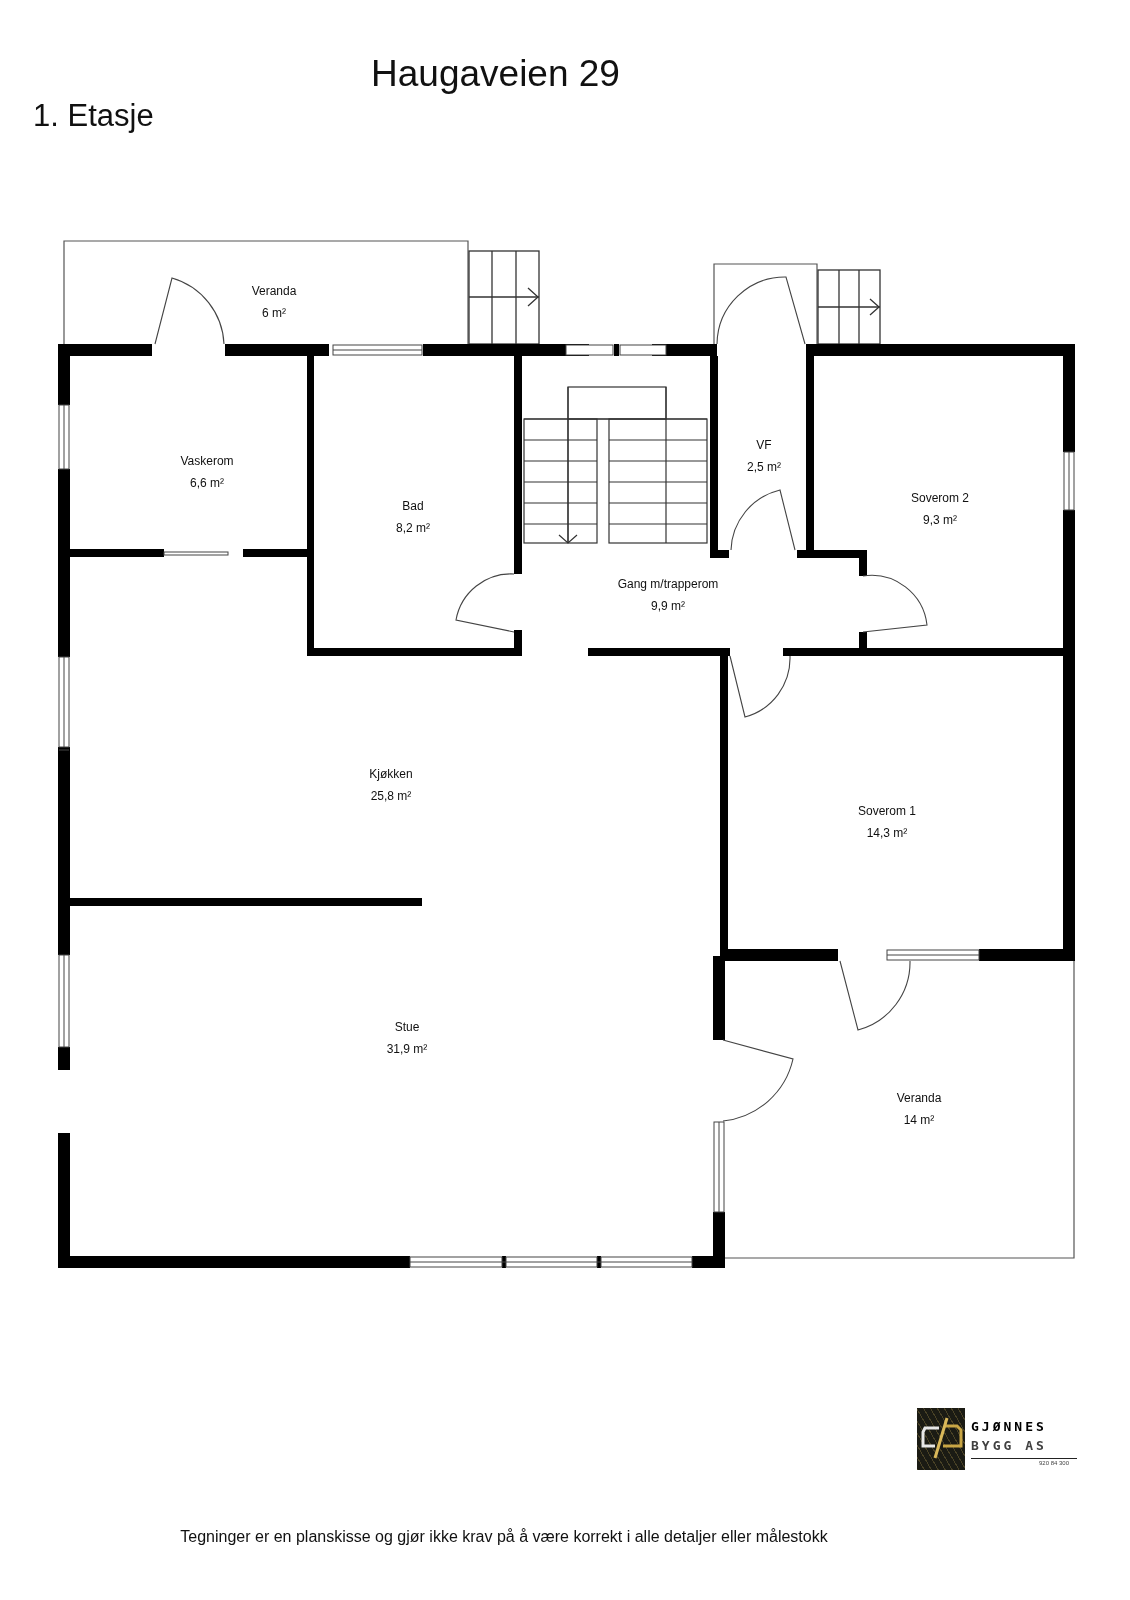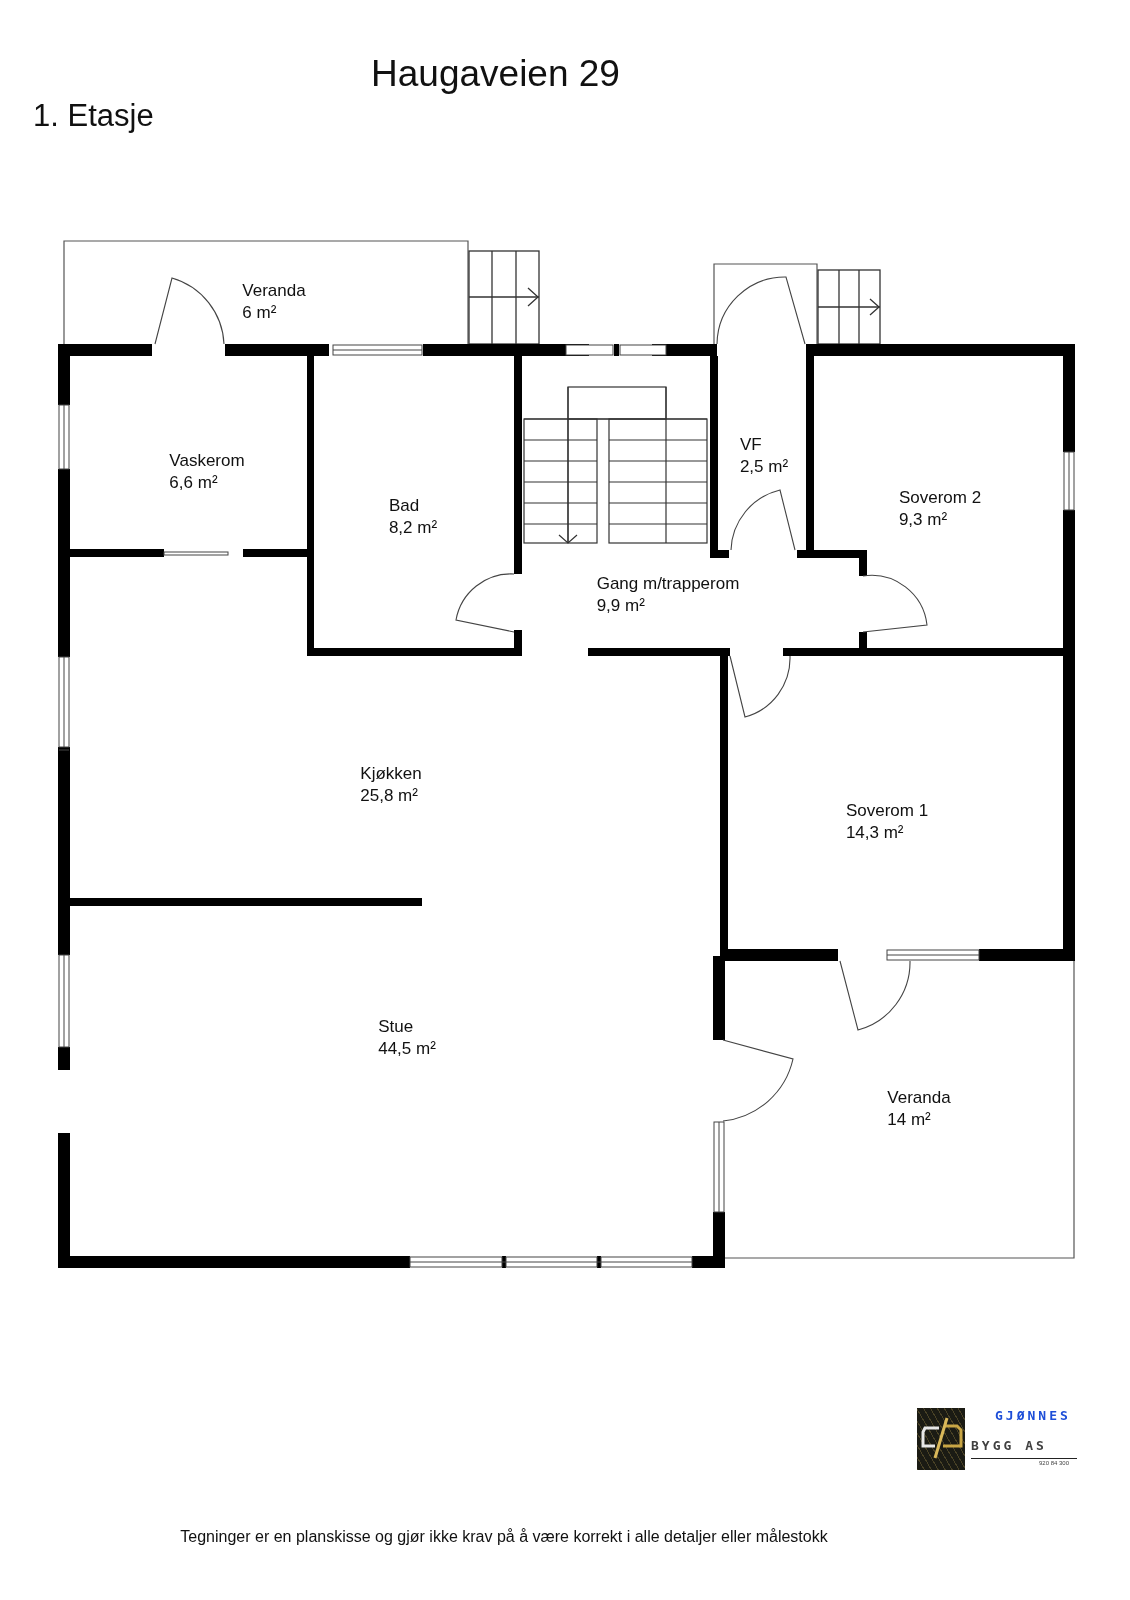--- a/index.html
+++ b/index.html
@@ -1,27 +1,27 @@
 <!DOCTYPE html>
 <html><head>
 <meta charset="utf-8">
 <style>
   html, body { margin: 0; padding: 0; background: #ffffff; }
   body { width: 1130px; height: 1600px; position: relative; overflow: hidden;
          font-family: "Liberation Sans", sans-serif; color: #111; }
   .title { position: absolute; left: 0; width: 991px; text-align: center; font-size: 37px; top: 53px; line-height: 42px; }
   .subtitle { position: absolute; left: 0; width: 1130px; text-align: left; font-size: 31px; top: 98px; line-height: 36px; padding-left: 33px; }
   svg.plan { position: absolute; left: 0; top: 0; }
-  .label { position: absolute; text-align: left; font-size: 17px; line-height: 22px; transform: translateX(-50%); white-space: nowrap; }
+  .label { position: absolute; text-align: center; font-size: 12px; line-height: 22px; transform: translateX(-50%); white-space: nowrap; }
   .footer { position: absolute; left: 0; width: 1008px; text-align: center; top: 1528px; font-size: 16px; }
   .logo { position: absolute; left: 917px; top: 1408px; width: 160px; height: 62px; }
   .logo-box { position: absolute; left: 0; top: 0; width: 48px; height: 62px; background: #1b1b14;
               background-image: repeating-linear-gradient(60deg, rgba(210,180,90,0.25) 0 1px, transparent 1px 6px); }
   .logo-text { position: absolute; left: 54px; font-family: "DejaVu Sans Mono", monospace; font-weight: bold; font-size: 13px; letter-spacing: 3px; }
-  .logo-t1 { top: 0; color: #1d4ed8; margin-left: 24px; }
+  .logo-t1 { top: 11px; color: #000000; }
   .logo-t2 { top: 30px; color: #404040; }
   .logo-line { position: absolute; left: 54px; top: 50px; width: 106px; height: 1px; background: #222; }
   .logo-phone { position: absolute; left: 122px; top: 52px; font-size: 6px; color: #444; }
 </style>
 </head>
 <body>
 
 <div class="title">Haugaveien 29</div>
 <div class="subtitle">1. Etasje</div>
 
@@ -182,21 +182,21 @@
 <div class="label" style="left:391px; top:763px;">
   <div>Kjøkken</div>
   <div>25,8 m²</div>
 </div>
 <div class="label" style="left:887px; top:800px;">
   <div>Soverom 1</div>
   <div>14,3 m²</div>
 </div>
 <div class="label" style="left:407px; top:1016px;">
   <div>Stue</div>
-  <div>44,5 m²</div>
+  <div>31,9 m²</div>
 </div>
 <div class="label" style="left:919px; top:1087px;">
   <div>Veranda</div>
   <div>14 m²</div>
 </div>
 
 <div class="logo">
   <div class="logo-box">
     <svg width="48" height="62" viewBox="0 0 48 62">
       <path d="M22,20 L8,20 L6,24 L6,38 L18,38" fill="none" stroke="#e6e6e6" stroke-width="3"></path>

